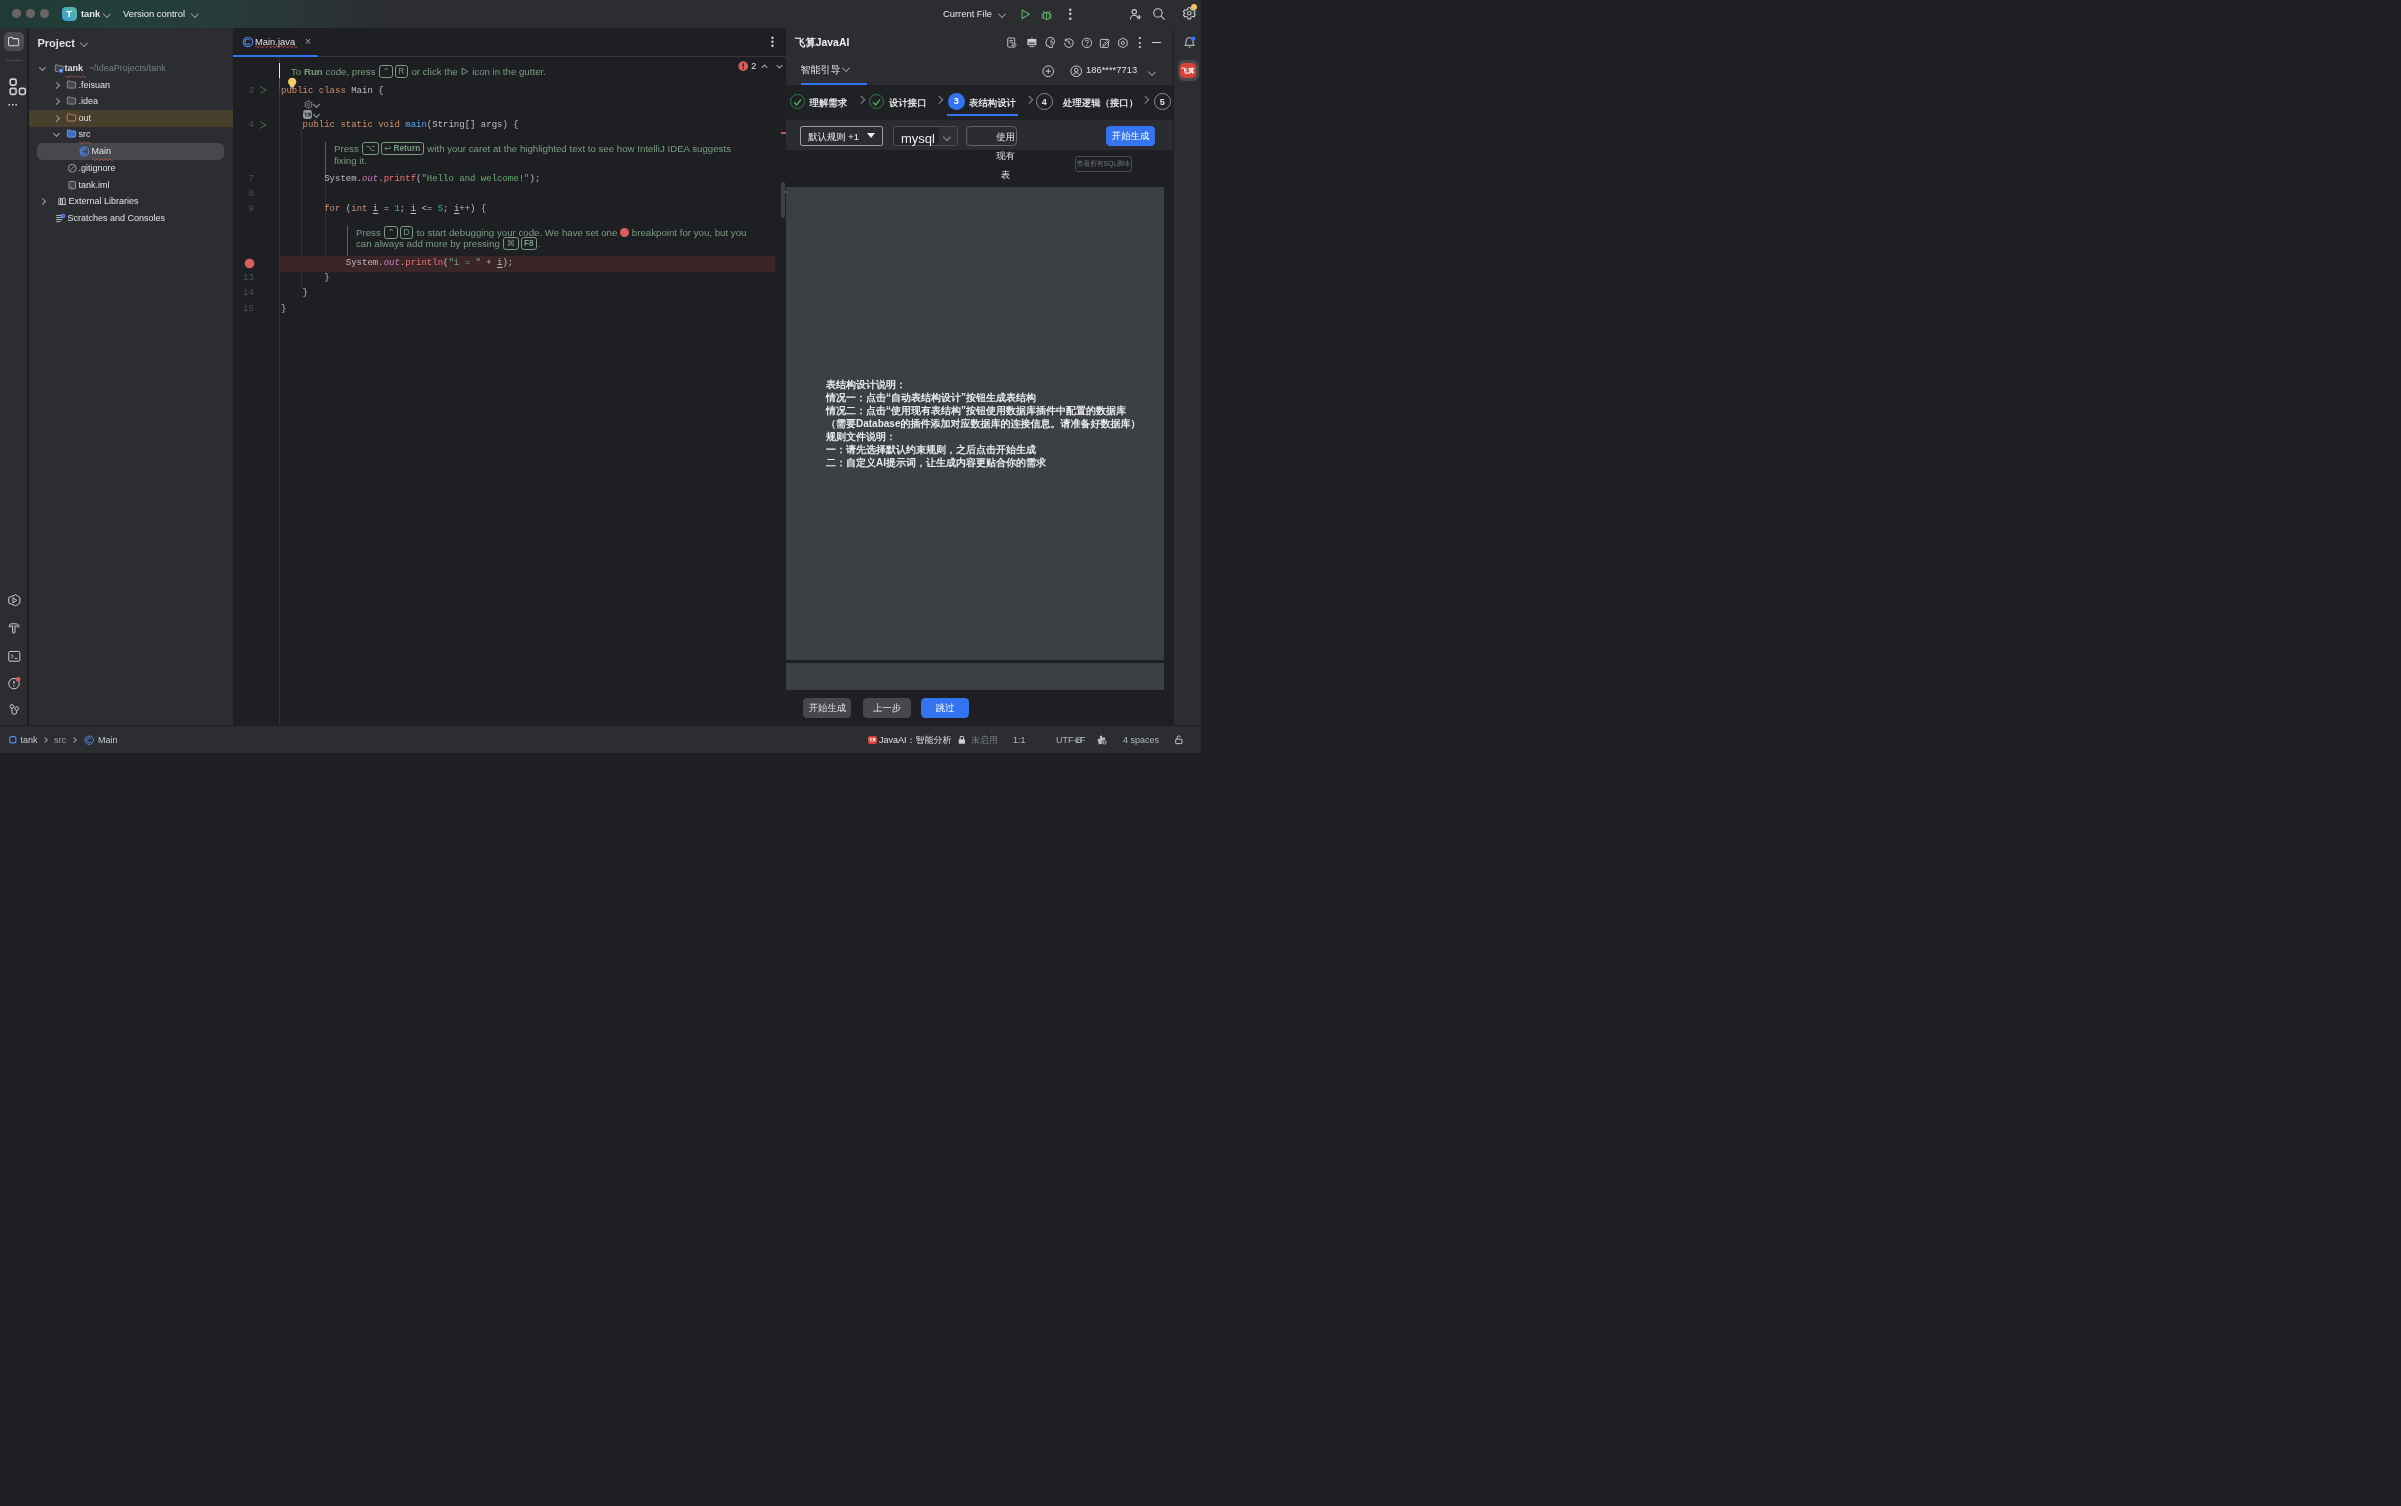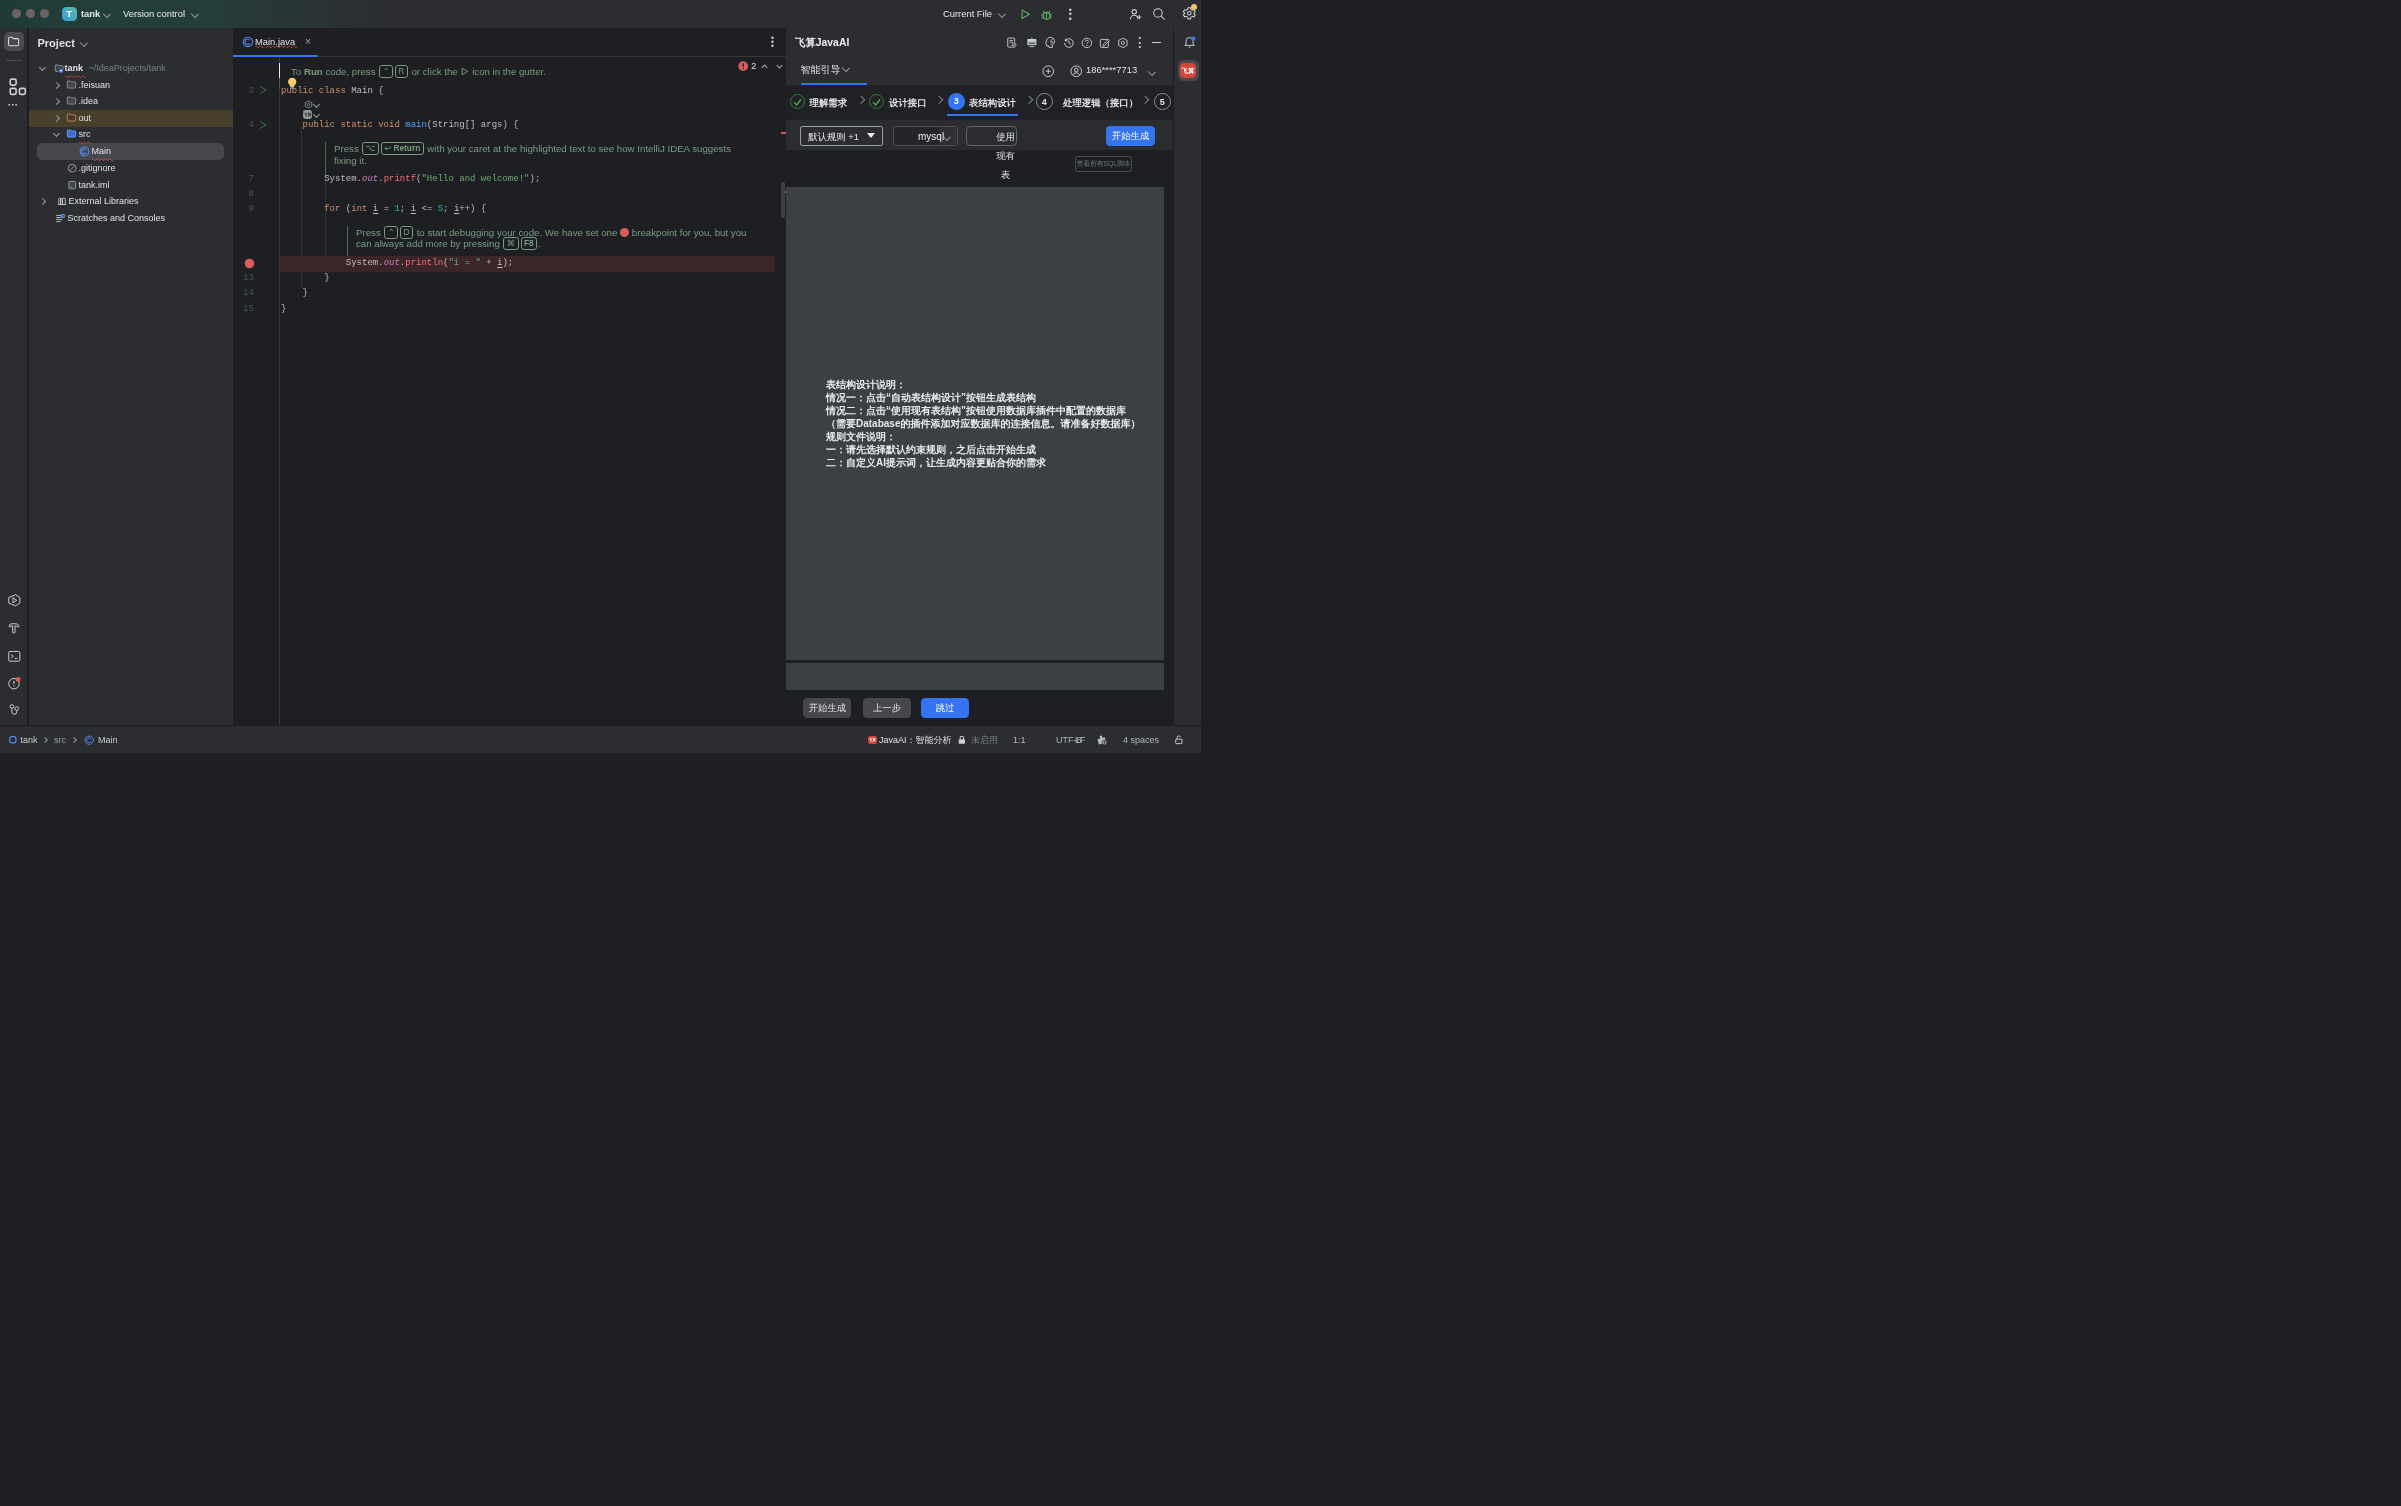--- a/index.html
+++ b/index.html
@@ -429,21 +429,21 @@
   <div class="steplbl" style="left:277px;text-align:center;">处理逻辑（接口）</div>
   <div class="stepchev" style="left:356px;"></div>
   <div class="stepcirc" style="left:368px;top:65px;width:16.7px;height:16.7px;line-height:16px;border:1px solid #878b91;color:#dfe1e5;font-weight:bold;">5</div>
 
   <div class="abs" style="left:13.6px;top:98px;width:83px;height:20px;border:1px solid #9ba0a6;border-radius:2.1px;">
     <span style="position:absolute;left:7.6px;top:3.5px;font-size:9.4px;color:#eceef1;">默认规则 +1</span>
     <span style="position:absolute;right:6.3px;top:6.3px;width:0;height:0;border-left:4.2px solid transparent;border-right:4.2px solid transparent;border-top:5.6px solid #eceef1;"></span>
   </div>
   <div class="abs" style="left:107px;top:98px;width:65px;height:20px;border:0.7px solid #4c4e53;border-radius:2.8px;background:#232528;">
     <div style="position:absolute;right:0;top:0;width:18px;height:18.4px;background:#2e3033;border-radius:0 2.1px 2.1px 0;"></div>
-    <span style="position:absolute;left:24px;top:3.5px;font-size:10px;color:#eceef1;">mysql</span>
+    <span style="position:absolute;left:7px;top:3.5px;font-size:13px;color:#eceef1;">mysql</span>
     <span class="chev" style="position:absolute;right:7px;top:7px;"></span>
   </div>
   <div class="abs btn" style="left:180px;top:98px;width:51px;height:20px;line-height:19px;border:0.7px solid #60646a;padding-left:28px;">使用现有表</div>
   <div class="abs btn" style="left:320px;top:98px;width:49px;height:20px;line-height:19.5px;background:#3574f0;color:#fff;">开始生成</div>
 
   <div class="abs btn" style="left:289px;top:128px;width:57px;height:15.6px;line-height:14.6px;border:0.7px solid #494c50;border-radius:2.8px;color:#6e747c;font-size:7px;letter-spacing:-0.2px;white-space:nowrap;overflow:hidden;">查看所有SQL脚本</div>
 
   <div class="graypanel" style="top:159px;width:378px;height:473px;">
     <div style="position:absolute;left:40px;top:191px;font-size:10px;font-weight:bold;color:#e8eaec;line-height:13px;white-space:nowrap;">表结构设计说明：<br>情况一：点击“自动表结构设计”按钮生成表结构<br>情况二：点击“使用现有表结构”按钮使用数据库插件中配置的数据库<br>（需要Database的插件添加对应数据库的连接信息。请准备好数据库）<br>规则文件说明：<br>一：请先选择默认约束规则，之后点击开始生成<br>二：自定义AI提示词，让生成内容更贴合你的需求</div>
   </div>

